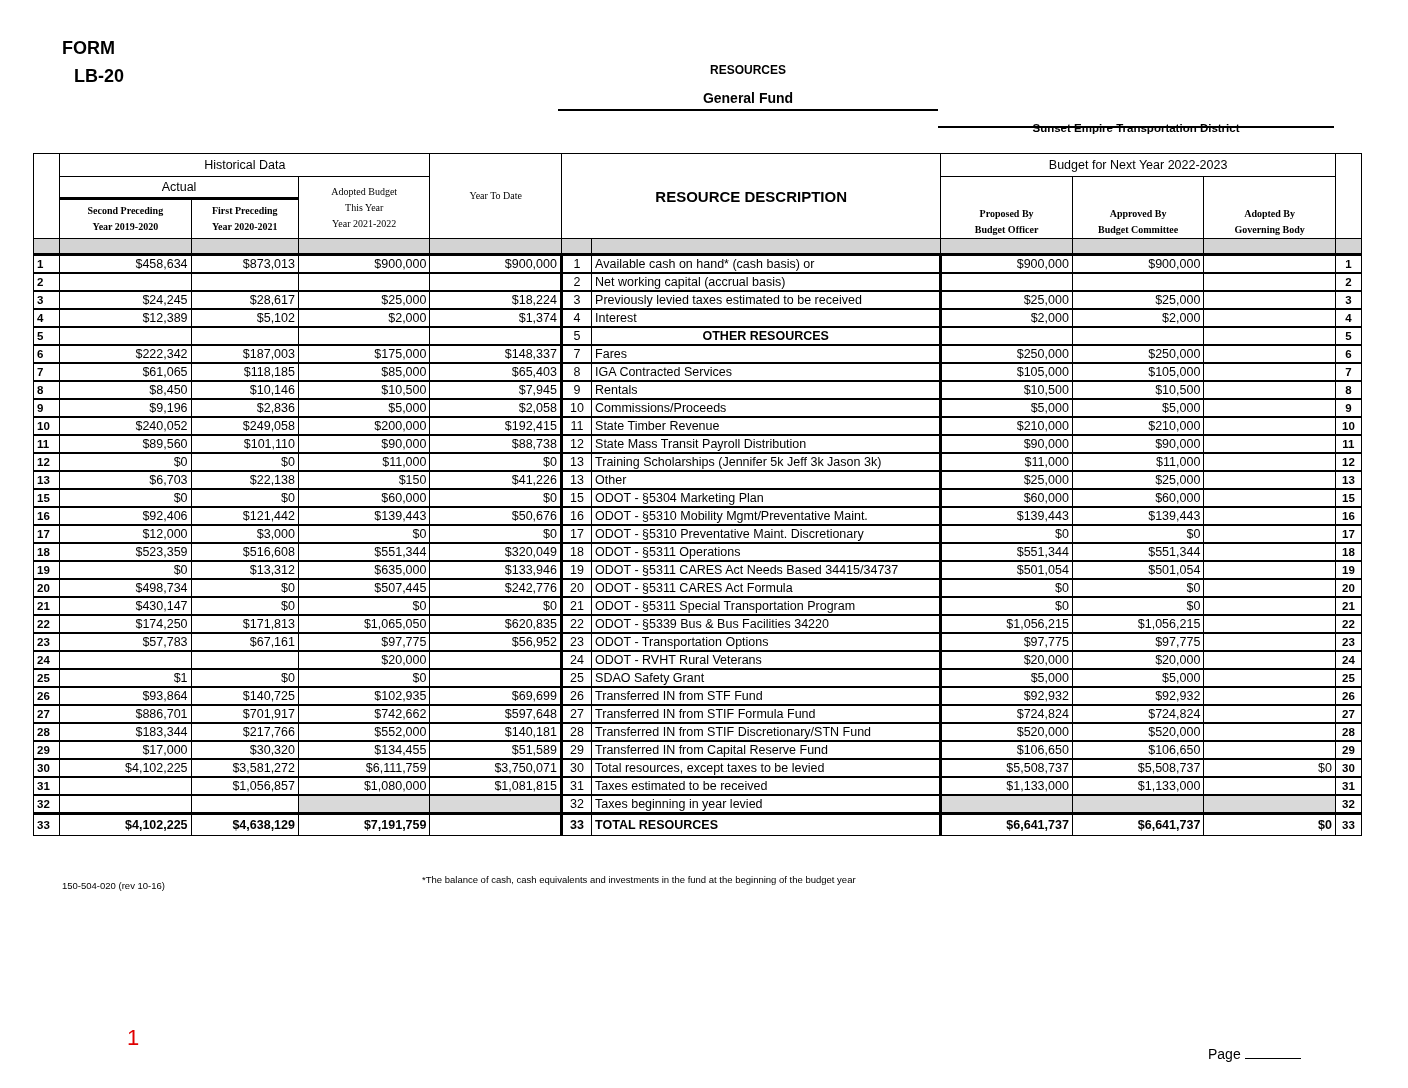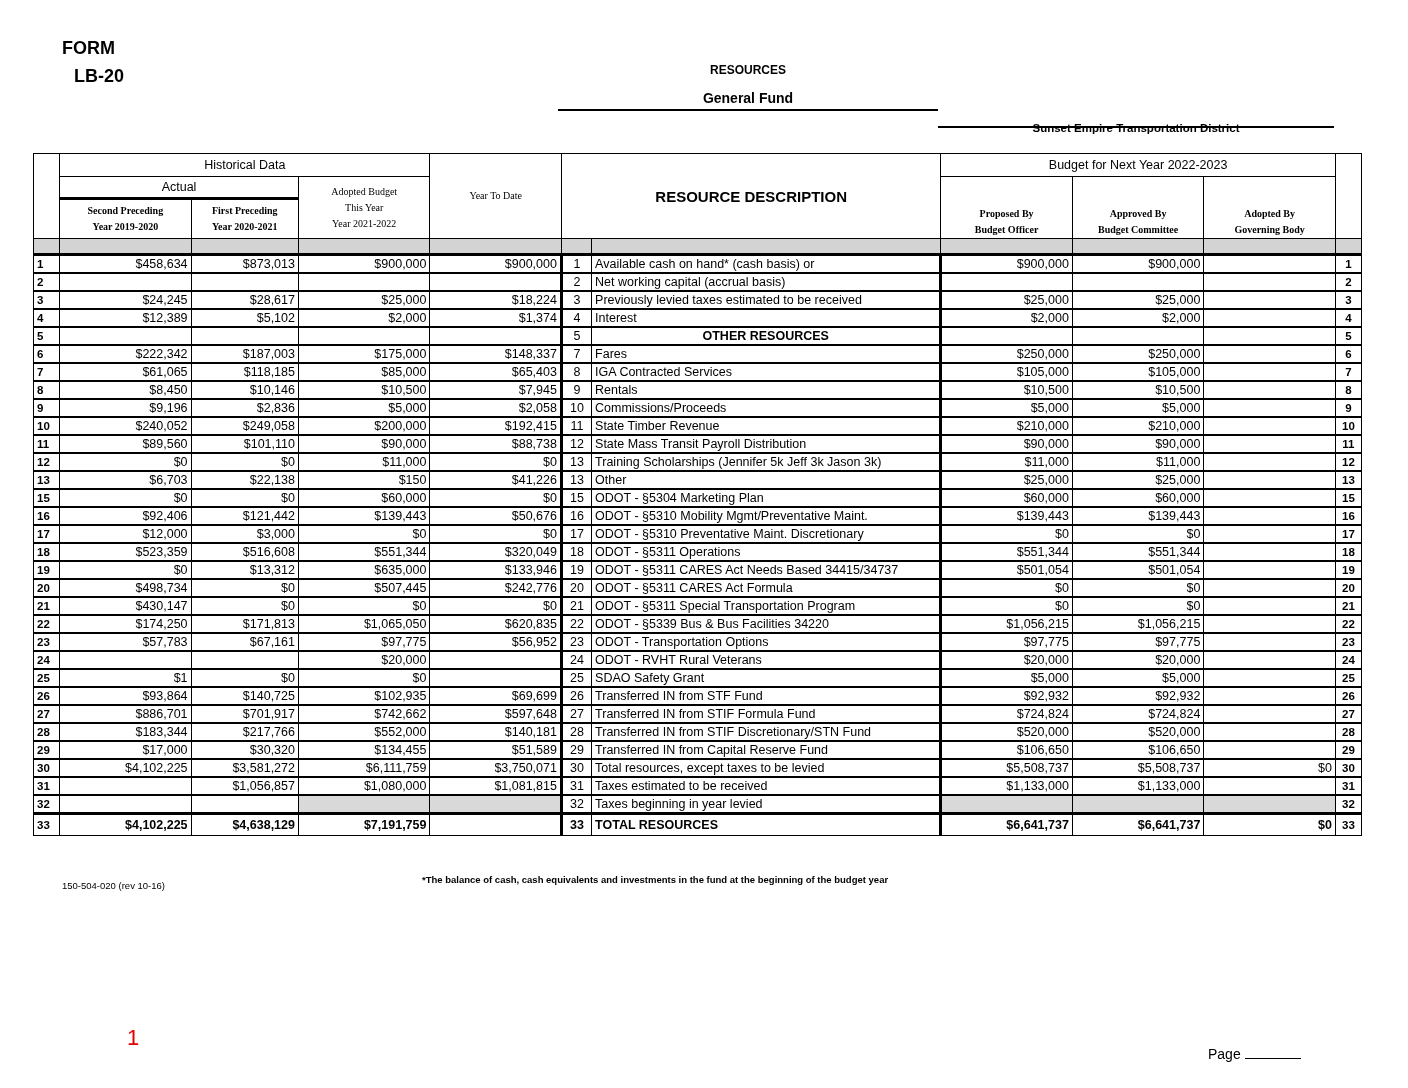--- a/index.html
+++ b/index.html
@@ -25,21 +25,21 @@
   td.lnr { text-align:center; font-weight:bold; font-size:11.5px; }
   td.num { text-align:right; }
   td.dn { text-align:center; }
   td.desc { text-align:left; }
   td.desc.center { text-align:center; font-weight:bold;margin-top:46px; }
   td.grey { background:#d9d9d9; }
   tr.total td { height:20px; font-weight:bold; border-top:3px solid #000; }
   .vthick { border-left:3px solid #000 !important; }
 
   .footnote-left { font-size:9.5px; }
-  .footnote { font-size:9.5px; font-weight:bold; }
+  .footnote { font-size:9.5px; font-weight:normal; }
   .page-num { color:#e00000; font-size:22px; }
   .page-lbl { font-size:14px; }
   .page-line { display:inline-block; width:56px; border-bottom:1px solid #000; margin-left:4px; }
 </style>
 </head>
 <body>
 
 <div class="abs form-lbl" style="left:62px; top:38px;">FORM</div>
 <div class="abs form-lbl" style="left:74px; top:66px;">LB-20</div>
 <div class="abs title" style="left:558px; top:63px; width:380px;">RESOURCES</div>

